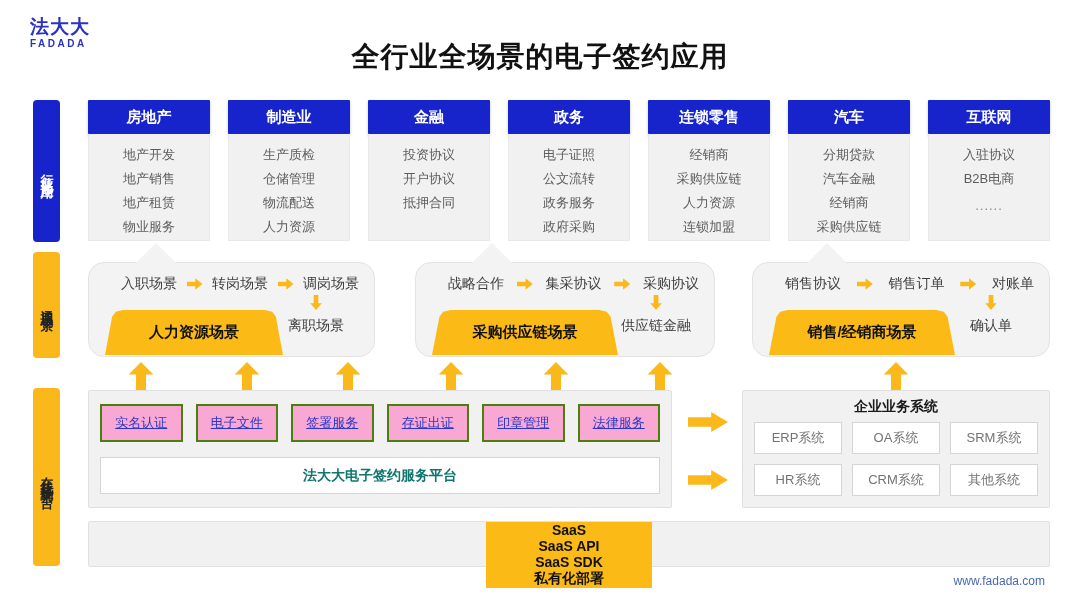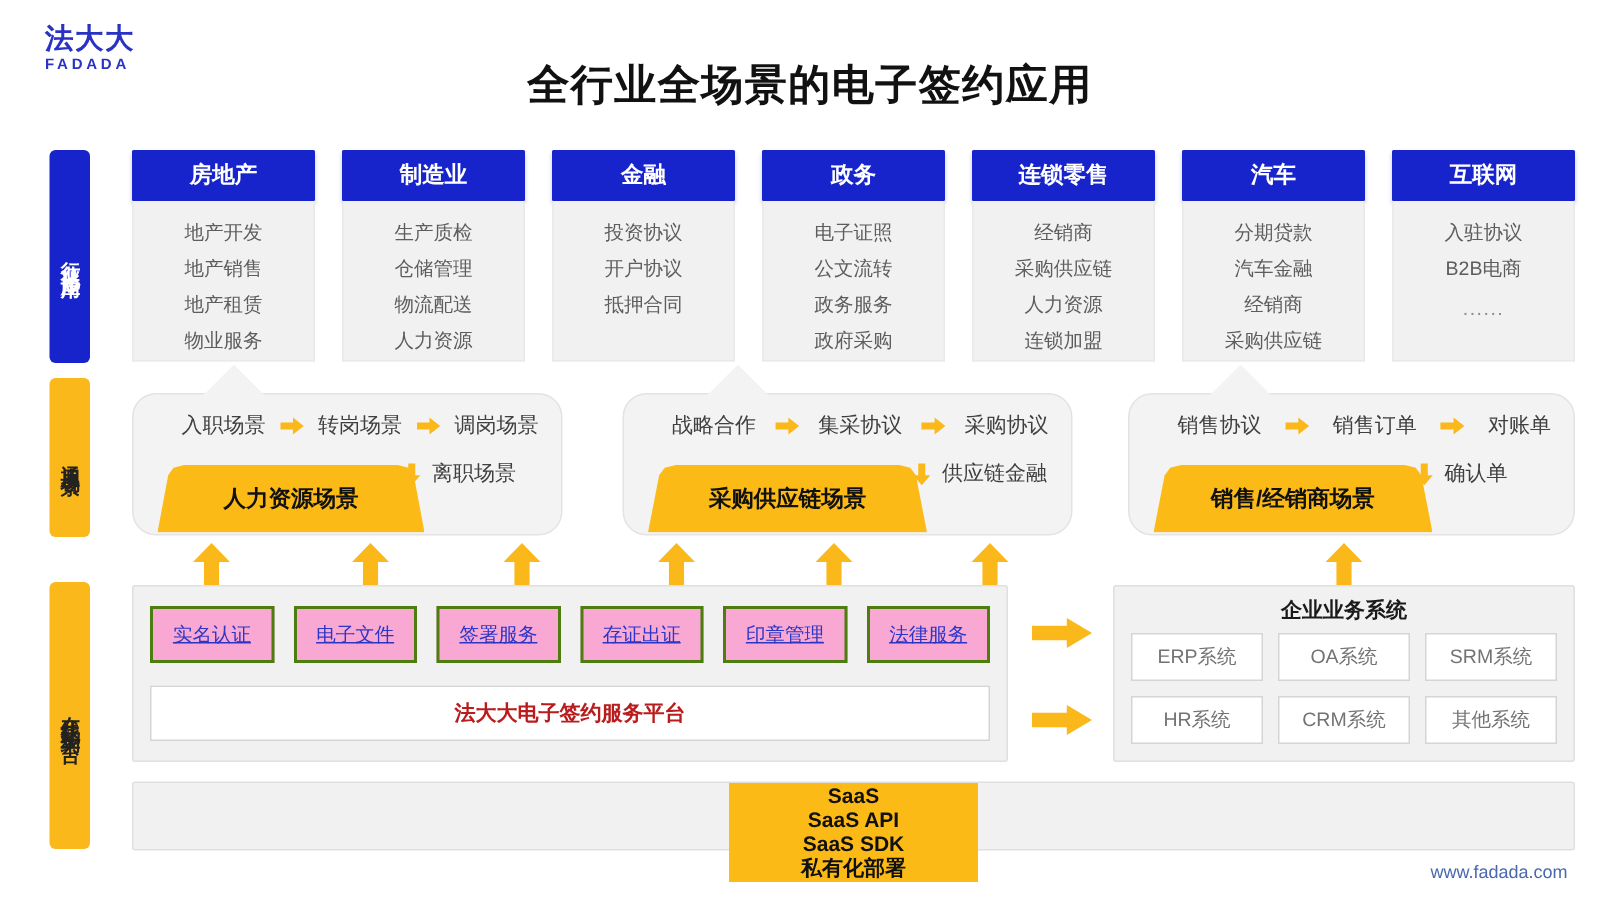--- a/index.html
+++ b/index.html
@@ -41,22 +41,22 @@
             border:1px solid #e3e3e3; border-radius:16px; }
   .notch { position:absolute; top:-20px; width:42px; height:21px; background:#f3f3f3;
            clip-path:polygon(50% 0,100% 100%,0 100%); }
   .flow-row { position:absolute; top:12px; left:32px; right:15px;
               display:flex; justify-content:space-between; align-items:center;
               font-size:14px; color:#404040; }
   .banner { position:absolute; bottom:1px; left:16px; height:45px;
             background:#fcba16; display:flex; align-items:center; justify-content:center;
             font-size:15px; font-weight:bold; color:#111;
             clip-path:polygon(0 100%,4% 15%,6% 4%,10% 0,90% 0,94% 4%,96% 15%,100% 100%); }
-  .extra { position:absolute; top:44px; right:10px; width:96px;
-           display:flex; align-items:center; gap:7px;
+  .extra { position:absolute; top:32px; right:10px; width:96px;
+           display:flex; flex-direction:column; align-items:center; gap:7px;
            font-size:14px; color:#404040; }
 
   
   .ar-r  { display:inline-block; width:16px; height:13px; background:#fbb81a;
            clip-path:polygon(0 32%,55% 32%,55% 6%,100% 50%,55% 94%,55% 68%,0 68%); }
   .ar-d  { display:inline-block; width:13px; height:15px; background:#fbb81a;
            clip-path:polygon(32% 0,68% 0,68% 55%,94% 55%,50% 100%,6% 55%,32% 55%); }
   .up-arrow { position:absolute; top:362px; width:28px; height:28px; background:#fbb81a;
               clip-path:polygon(50% 0,94% 45%,68% 45%,68% 100%,32% 100%,32% 45%,6% 45%); }
   .right-arrow { position:absolute; left:688px; width:40px; height:24px; background:#fbb81a;
@@ -66,21 +66,21 @@
   .platform { position:absolute; left:88px; top:390px; width:584px; height:118px;
               background:#f1f1f1; border:1px solid #e0e0e0; border-radius:2px; }
   .svc-row { position:absolute; top:13px; left:11px; right:11px; height:38px;
              display:flex; gap:13px; }
   .svc-box { flex:1; background:#f9a8d4; border:2px solid #4d7c0f;
              display:flex; align-items:center; justify-content:center;
              font-size:13px; color:#2b36c6;text-decoration:underline; }
   .base-box { position:absolute; left:11px; right:11px; bottom:13px; height:37px;
               background:#ffffff; border:1px solid #d5d5d5;
               display:flex; align-items:center; justify-content:center;
-              font-size:14px; font-weight:bold; color:#b91c1c;text-align:center; }
+              font-size:14px; font-weight:bold; color:#0f766e;text-align:center; }
 
   
   .enterprise { position:absolute; left:742px; top:390px; width:308px; height:118px;
                 background:#f1f1f1; border:1px solid #e0e0e0; border-radius:2px; }
   .ent-title { position:absolute; top:7px; left:0; width:100%; text-align:center;
                font-size:14px; font-weight:bold; color:#1a1a1a; }
   .ent-grid { position:absolute; top:31px; left:11px; right:11px; bottom:11px;
               display:grid; grid-template-columns:1fr 1fr 1fr; grid-template-rows:1fr 1fr;
               gap:10px; }
   .ent-box { background:#ffffff; border:1px solid #d5d5d5;

